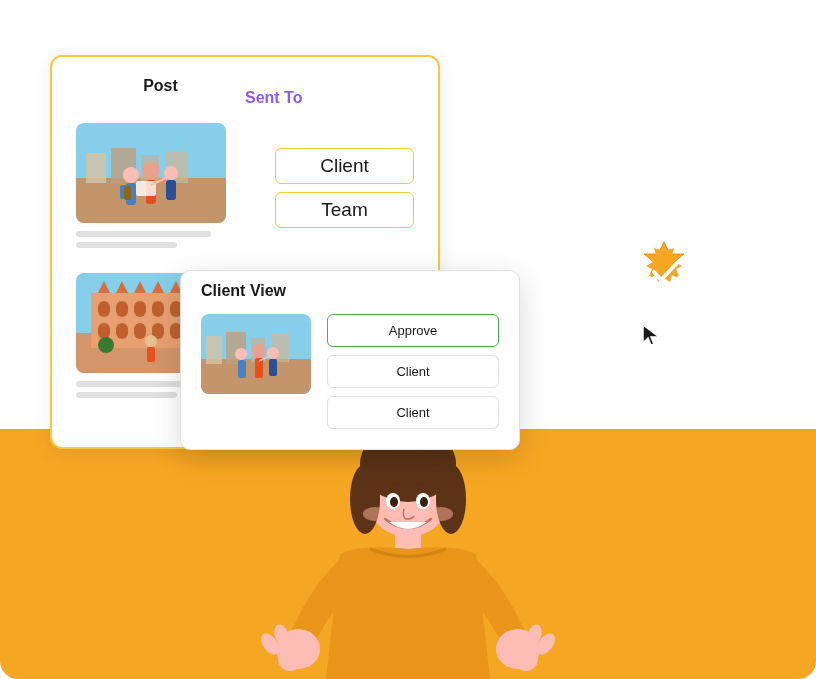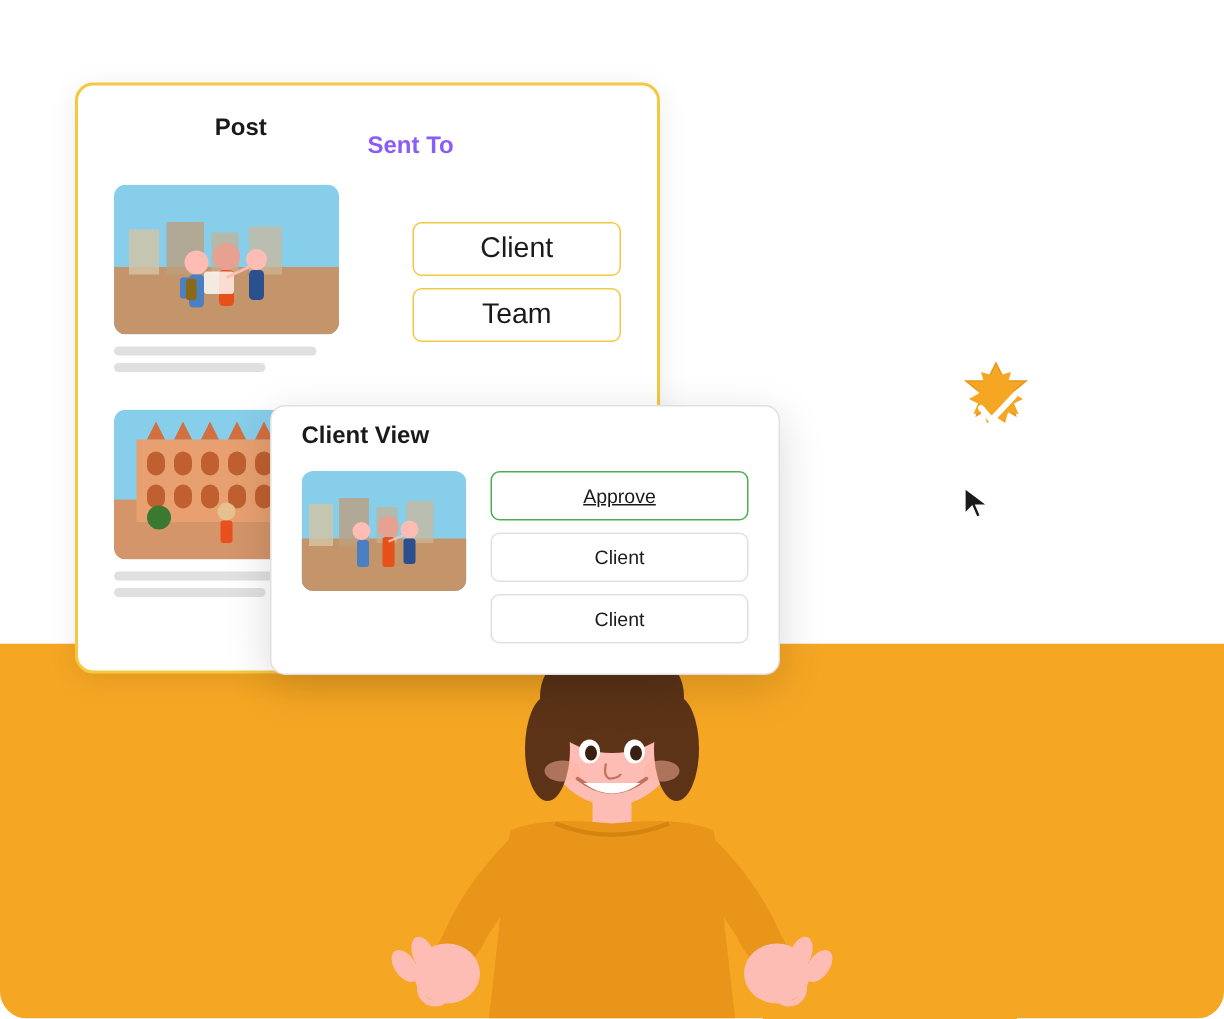--- a/index.html
+++ b/index.html
@@ -160,21 +160,20 @@
       padding: 8px 12px;
       font-size: 13px;
       color: #1a1a1a;
       cursor: pointer;
       text-align: center;
     }
 
     .action-btn.approve {
       border-color: #4CAF50;
       color: #1a1a1a;
-      text-decoration: underline;
     }
 
     
     .badge {
       position: absolute;
       top: 240px;
       right: 120px;
       width: 64px;
       height: 64px;
       z-index: 30;

